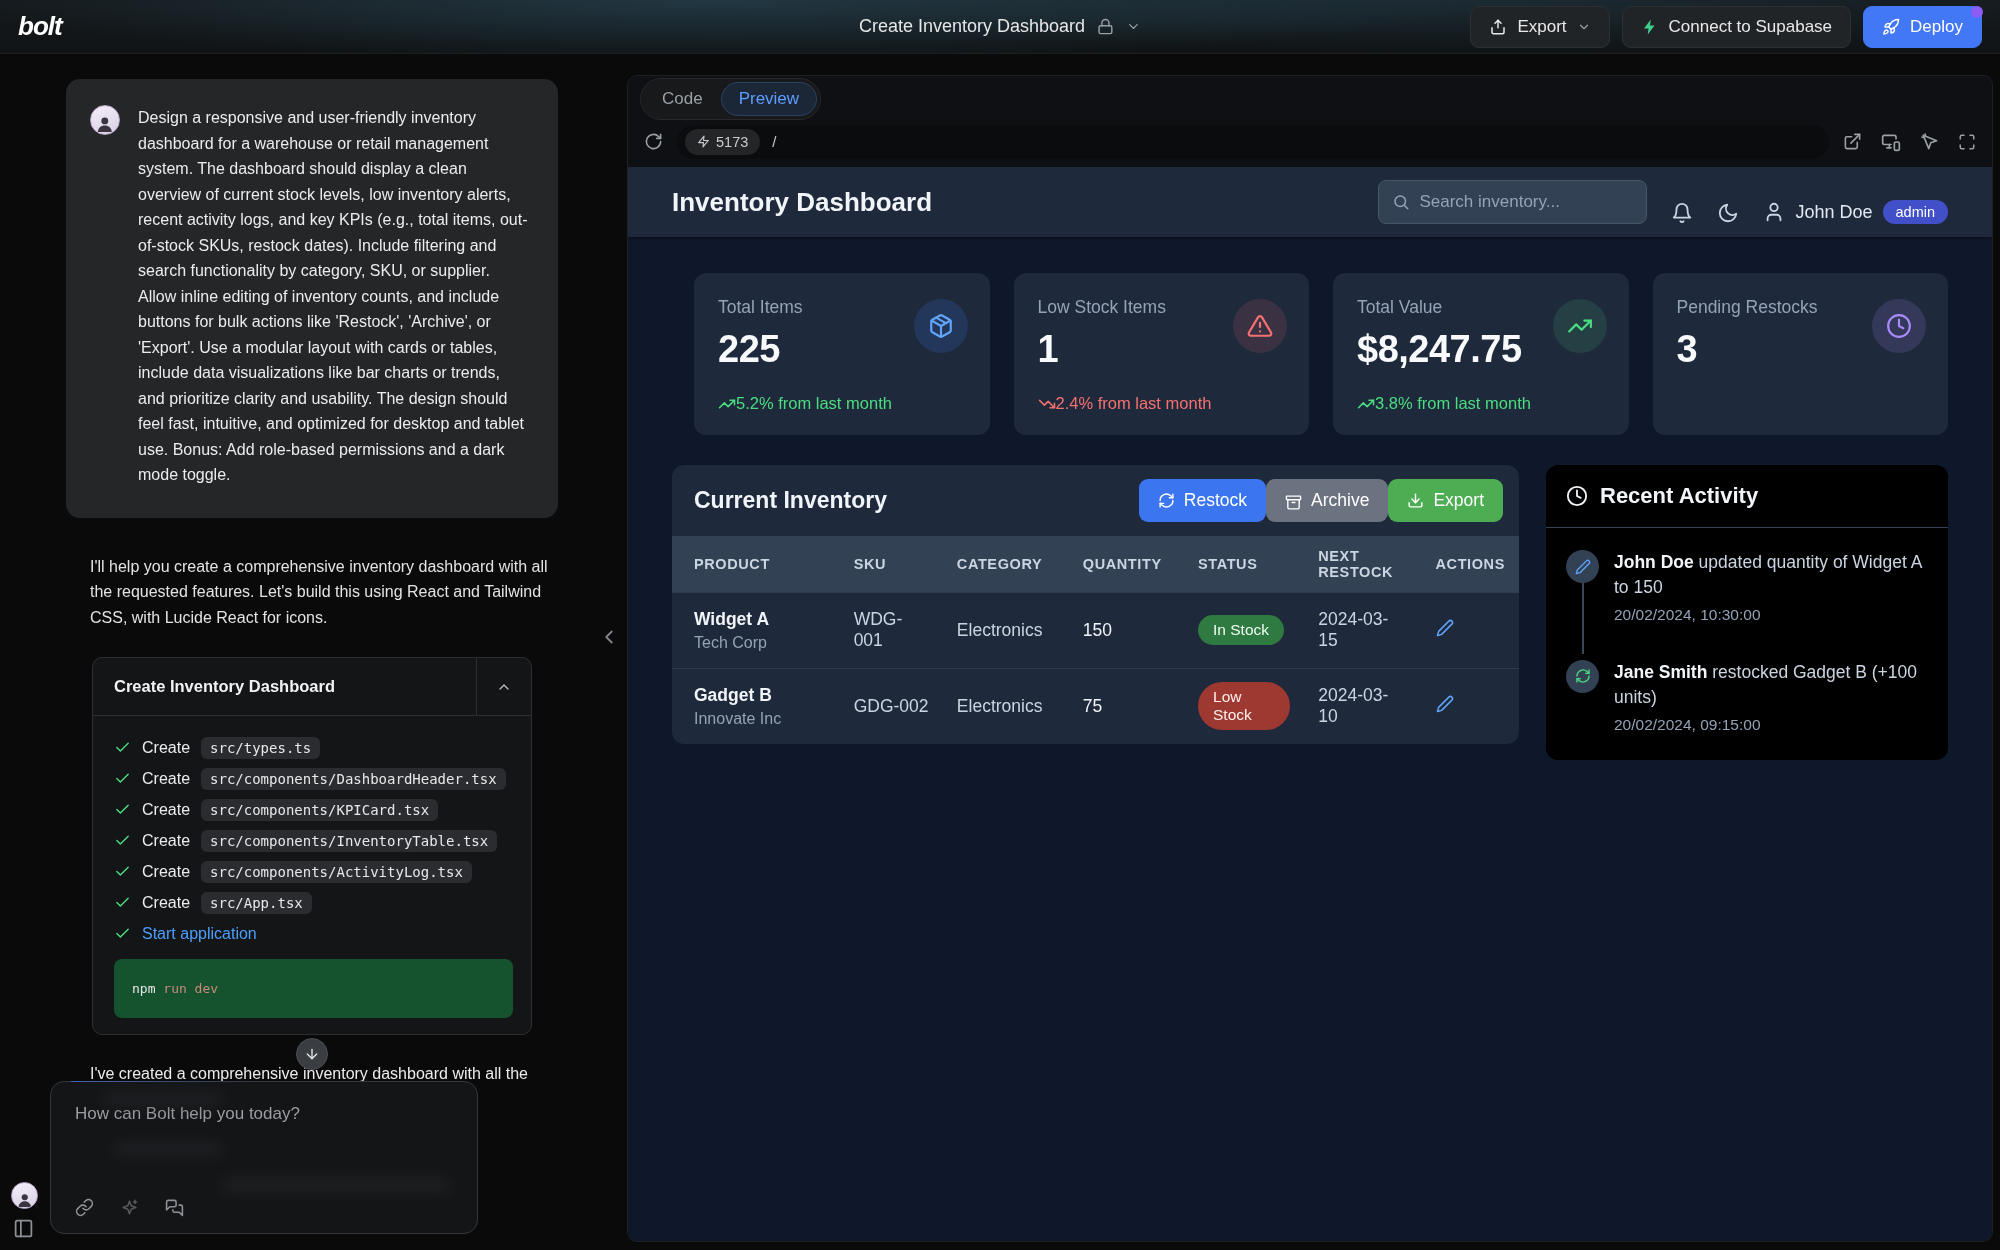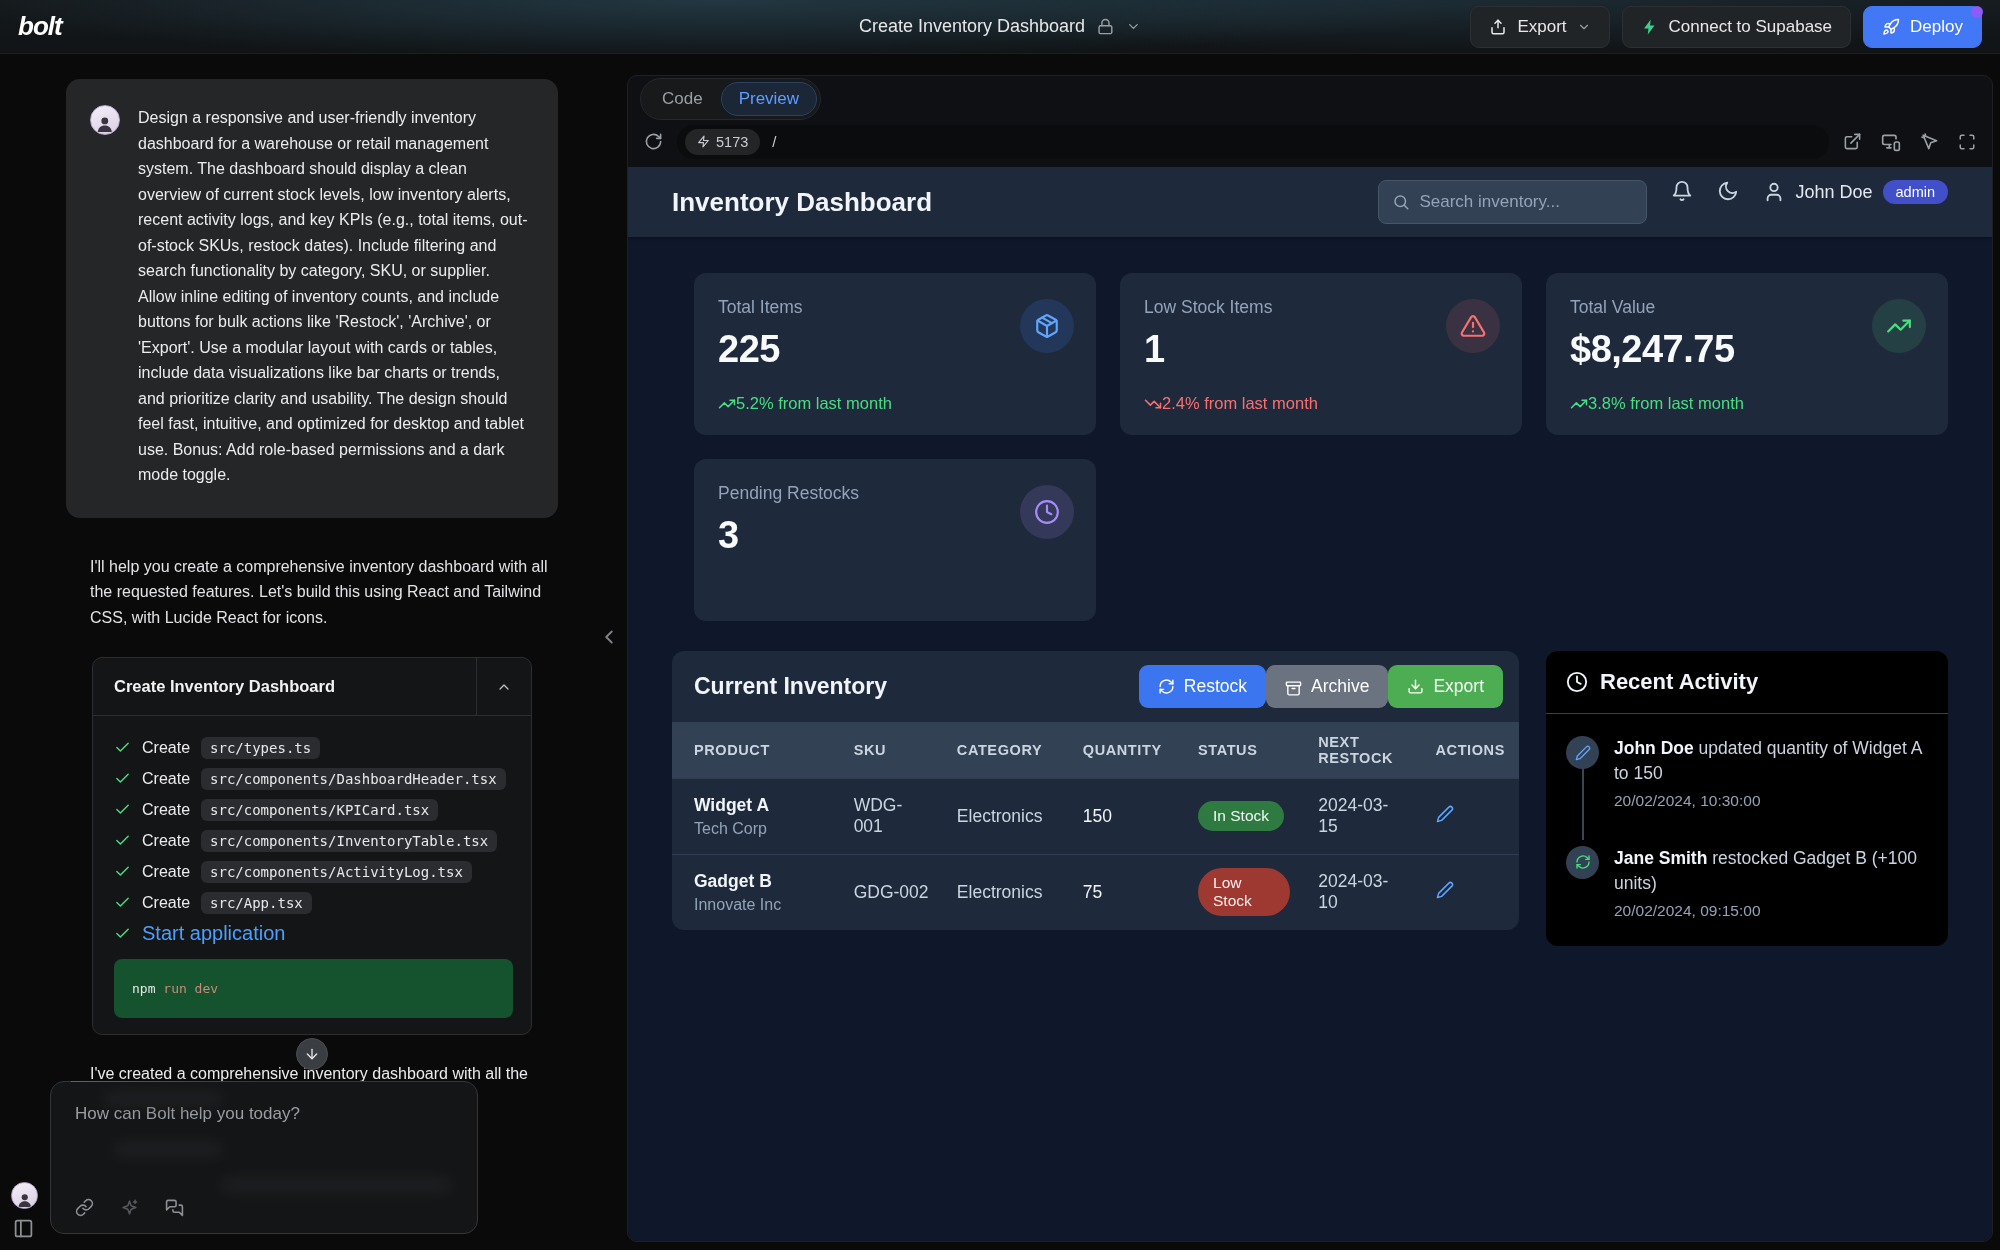--- a/index.html
+++ b/index.html
@@ -70,21 +70,21 @@
     display:flex; align-items:center; justify-content:center; color:#b9bcc0; cursor:pointer;
   }
   .artifact-body { padding:16px 18px 16px 21px; }
   .step { display:flex; align-items:center; gap:11px; height:31px; }
   .step .check { color:#4ade80; }
   .step-action { font-size:16px; color:#ececee; }
   .chip {
     font-family:"DejaVu Sans Mono", monospace; font-size:14px; color:#e8e8ea;
     background:#2a2c2f; border-radius:6px; padding:3px 9px; cursor:pointer;
   }
-  .step-start { font-size:20px; color:#4c9ffe; cursor:pointer; }
+  .step-start { font-size:16px; color:#4c9ffe; cursor:pointer; }
   .cmd-block {
     margin-top:10px; background:#14532d; border-radius:8px; padding:22px 18px;
     font-family:"DejaVu Sans Mono", monospace; font-size:13px;
   }
   .cmd-npm { color:#e6e6e6; } .cmd-args { color:#c98a7d; }
 
   .followup { margin:30px 0 0 90px; width:465px; font-size:16px; color:#ececee;
     white-space:nowrap; overflow:hidden; }
 
   .scroll-down {
@@ -148,36 +148,36 @@
   .url-path { color:#c9ccd1; font-size:15px; }
   .url-actions { display:flex; align-items:center; gap:19px; }
 
   
   .app { flex:1; background:#0f172a; overflow:hidden; }
   .app-header {
     height:70px; background:#1e293b; display:flex; align-items:center; padding:0 44px;
     box-shadow:0 1px 3px rgba(0,0,0,.4);
   }
   .app-title { font-size:26px; font-weight:700; color:#f1f5f9; }
-  .app-header-right { margin-left:auto; display:flex; align-items:flex-start; gap:24px; }
+  .app-header-right { margin-left:auto; display:flex; align-items:flex-end; gap:24px; }
   .search-box {
     width:269px; height:44px; background:#334155; border:1px solid #475569; border-radius:8px;
     display:flex; align-items:center; padding:0 13px; gap:9px; color:#94a3b8;
   }
   .search-box input {
     flex:1; background:transparent; border:none; outline:none;
     font-family:inherit; font-size:17px; color:#e2e8f0; min-width:0;
   }
   .search-box input::placeholder { color:#94a3b8; }
   .hdr-icon { color:#cbd5e1; }
   .user-chip { display:flex; align-items:center; gap:10px; cursor:pointer; }
   .user-name { font-size:18px; color:#e2e8f0; }
   .role-badge { background:#4150c9; color:#fff; font-size:14.5px; padding:4px 13px; border-radius:999px; }
 
-  .kpi-row { margin:36px 44px 0; display:grid; grid-template-columns:repeat(3,1fr); gap:24px;padding-left:22px; }
+  .kpi-row { margin:36px 44px 0; display:grid; grid-template-columns:repeat(4,1fr); gap:24px;padding-left:22px; }
   .kpi-card { background:#1e293b; border-radius:12px; padding:24px; height:162px; position:relative; }
   .kpi-label { font-size:17.5px; color:#94a3b8; }
   .kpi-value { font-size:38px; font-weight:700; color:#f8fafc; margin-top:10px; letter-spacing:-.5px; }
   .kpi-trend { position:absolute; left:24px; bottom:22px; display:flex; align-items:center; gap:0; font-size:16.5px; }
   .trend-up { color:#4ade80; } .trend-down { color:#f87171; }
   .kpi-iconwrap {
     position:absolute; right:22px; top:26px; width:54px; height:54px; border-radius:50%;
     display:flex; align-items:center; justify-content:center;
   }
   .tint-blue   { background:rgba(59,130,246,.16); color:#60a5fa; }

